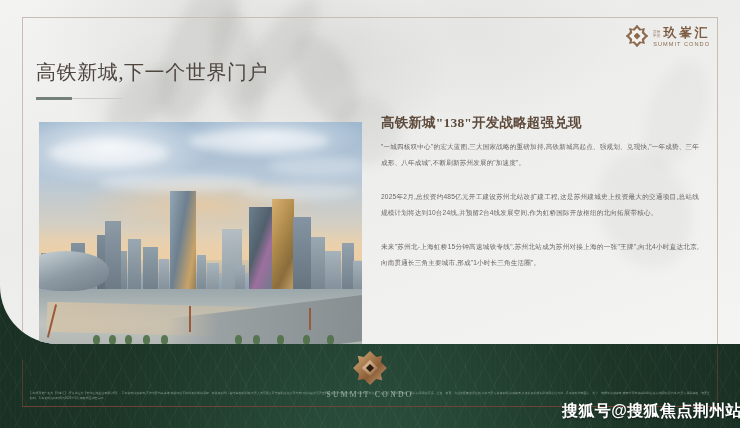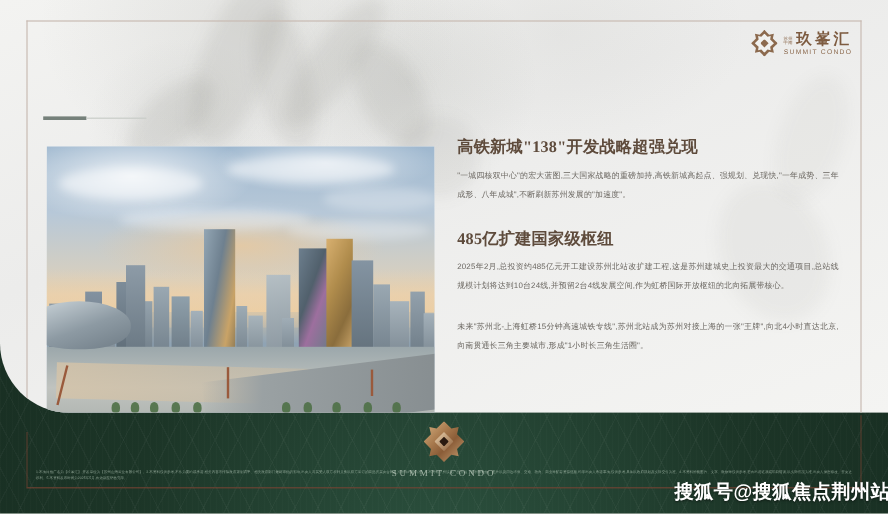--- a/index.html
+++ b/index.html
@@ -279,20 +279,21 @@
           <div class="brand-stack">
             <span>苏州</span>
             <span>中南</span>
           </div>
           <div class="brand-cn">玖峯汇</div>
         </div>
         <div class="brand-en">SUMMIT CONDO</div>
       </div>
     </div>
 
+    <div class="title">高铁新城,下一个世界门户</div>
     <div class="rule">
       <span class="seg1"></span>
         <span class="seg2"></span>
     </div>
 
     <div class="photo">
       <div class="sky"></div>
       <span class="cloud c1"></span>
         <span class="cloud c2"></span>
         <span class="cloud c3"></span>
@@ -343,21 +344,20 @@
       <span class="crane" style="left:150px;bottom:12px; width:1.5px; height:26px;"></span>
       <span class="crane" style="left:270px;bottom:14px; width:1.5px; height:22px;"></span>
     </div>
 
     <div class="col">
       <div class="blk">
         <h3>高铁新城"138"开发战略超强兑现</h3>
         <p>"一城四核双中心"的宏大蓝图,三大国家战略的重磅加持,高铁新城高起点、强规划、兑现快,"一年成势、三年成形、八年成城",不断刷新苏州发展的"加速度"。</p>
       </div>
       <div class="blk">
-        <h3>485亿扩建国家级枢纽</h3>
         <p>2025年2月,总投资约485亿元开工建设苏州北站改扩建工程,这是苏州建城史上投资最大的交通项目,总站线规模计划将达到10台24线,并预留2台4线发展空间,作为虹桥国际开放枢纽的北向拓展带核心。</p>
       </div>
       <div class="blk">
         <p>未来"苏州北-上海虹桥15分钟高速城铁专线",苏州北站成为苏州对接上海的一张"王牌",向北4小时直达北京,向南贯通长三角主要城市,形成"1小时长三角生活圈"。</p>
       </div>
     </div>
   </div>
 
   <div class="watermark">搜狐号@搜狐焦点荆州站</div>
 </div>

